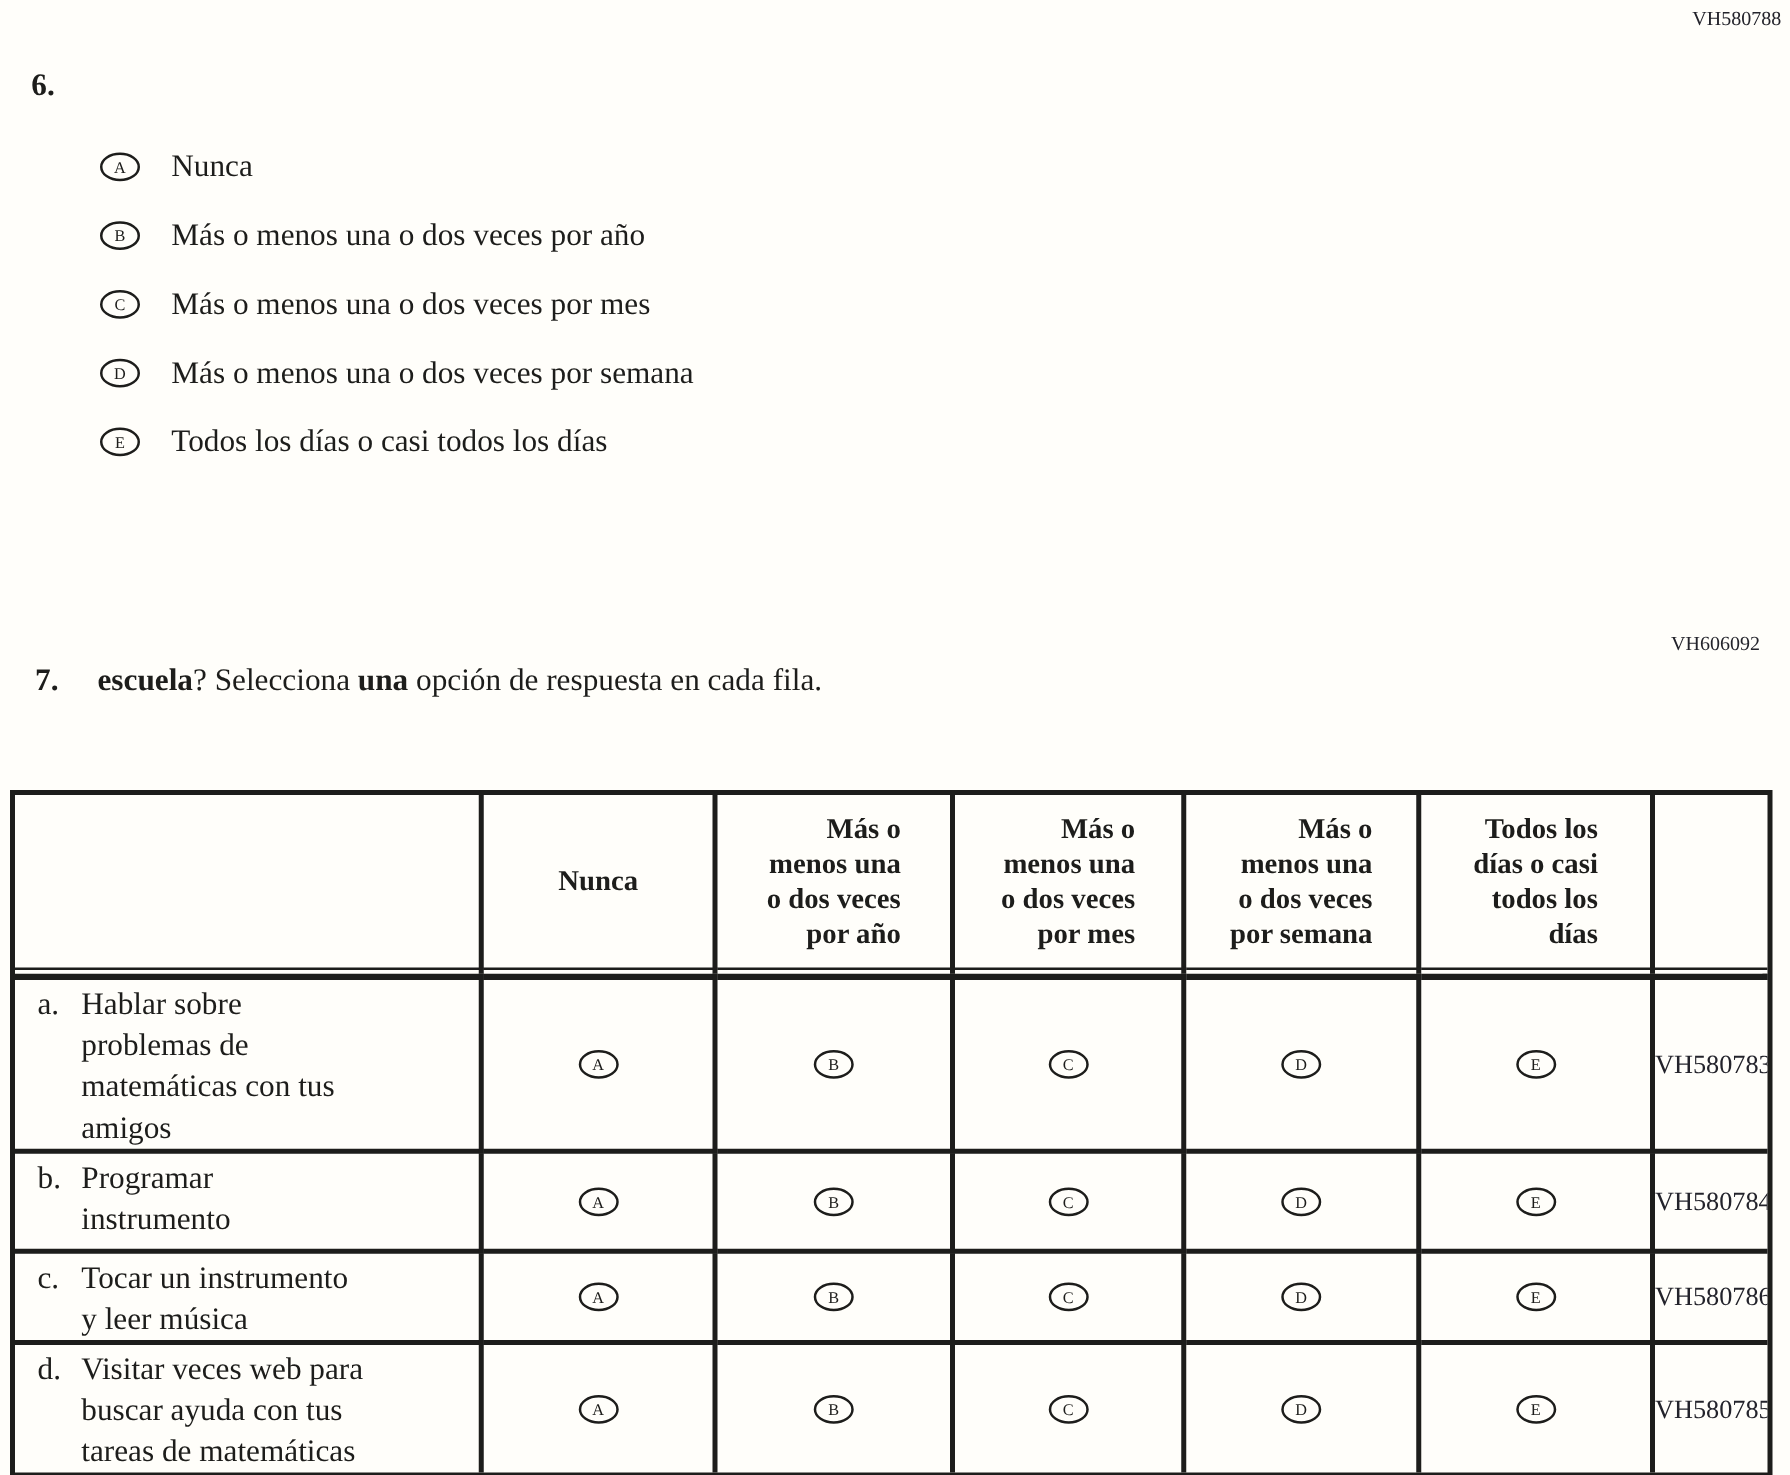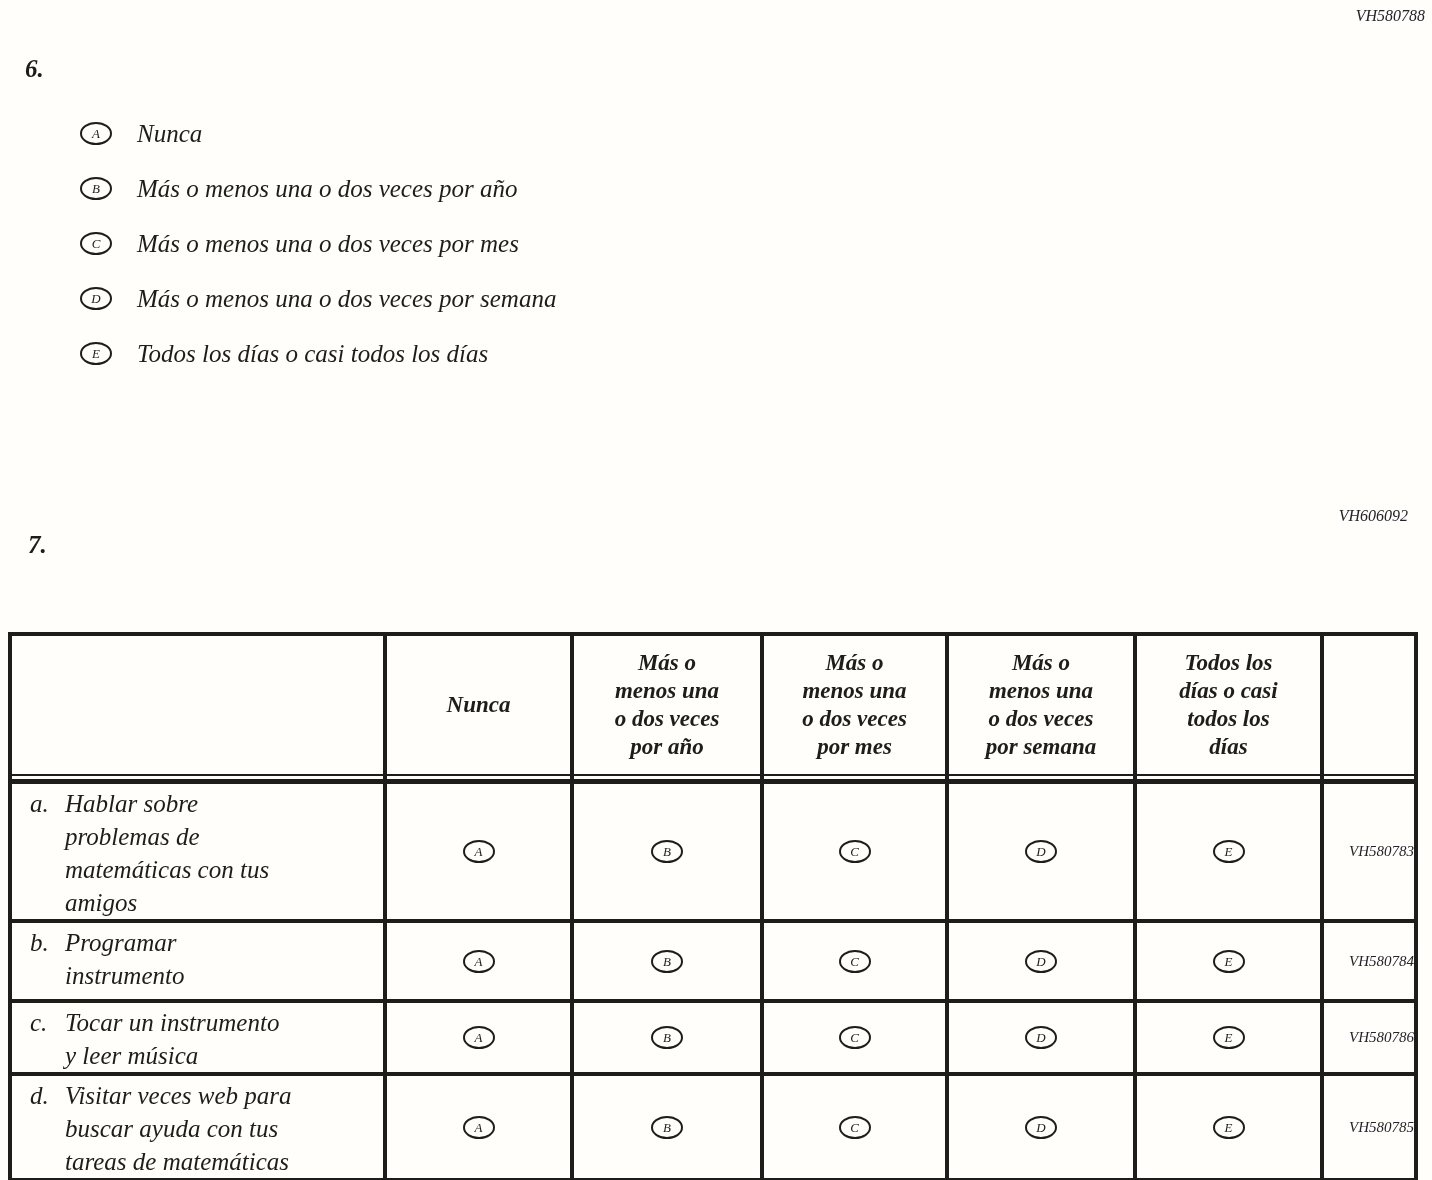--- a/index.html
+++ b/index.html
@@ -12,21 +12,20 @@
     font-family:"Liberation Serif","DejaVu Serif",serif;
     color:var(--ink);
   }
   #page{
     position:relative;
     width:1432px;
     height:1180px;
     background:var(--paper);
     overflow:hidden;
     margin:0 auto;
-    font-style:italic;
   }
   .code{
     position:absolute;
     font-size:16px;
     line-height:16px;
     color:#23232b;
   }
   #code-q6{top:8px;right:7px;}
   #code-q7{top:508px;right:24px;}
 
@@ -105,20 +104,21 @@
     border-bottom:2px solid var(--ink);
     vertical-align:middle;
     text-align:center;
   }
   .hdr{
     display:inline-block;
     font-weight:bold;
     font-size:23px;
     line-height:28px;
     white-space:pre-line;
+    text-align:right;
   }
   tr.gap td{height:3px;font-size:0;line-height:0;}
   tr.thick td{height:5px;font-size:0;line-height:0;background:var(--ink);border-right:4px solid var(--ink);}
   tr.row-a td{height:133px;}
   tr.row-b td{height:80px;}
   tr.row-c td{height:73px;}
   tr.row-d td{height:98px;}
   td.item-cell{
     vertical-align:top;
     text-align:left;
@@ -129,23 +129,23 @@
     font-size:25px;
     line-height:33px;
   }
   .item .ltr{flex:0 0 35px;}
   .item .txt{white-space:pre-line;}
   td.bub-cell{
     text-align:center;
     vertical-align:middle;
   }
   td.code-cell{
-    text-align:right;
+    text-align:left;
     vertical-align:middle;
-    font-size:15px;
+    font-size:21px;
     color:#23232b;
   }
 </style>
 </head>
 <body>
 
 <div id="page">
 
   <div id="code-q6" class="code">VH580788</div>
 
@@ -174,20 +174,21 @@
       <span class="bub">E</span>
       <span class="opt-label">Todos los días o casi todos los días</span>
     </div>
   </div>
 
   <div id="code-q7" class="code">VH606092</div>
 
   <div id="q7" class="question">
     <span class="qnum">7.</span>
     <span class="qtext">
+      <span class="qline2" style="display:block"><b>escuela</b><span>? Selecciona </span><b>una</b><span> opción de respuesta en cada fila.</span></span>
     </span>
   </div>
 
   <div id="q7-table">
     <table class="matrix">
       <colgroup>
         <col style="width:375px">
           <col style="width:187px">
           <col style="width:190px">
           <col style="width:185px">

